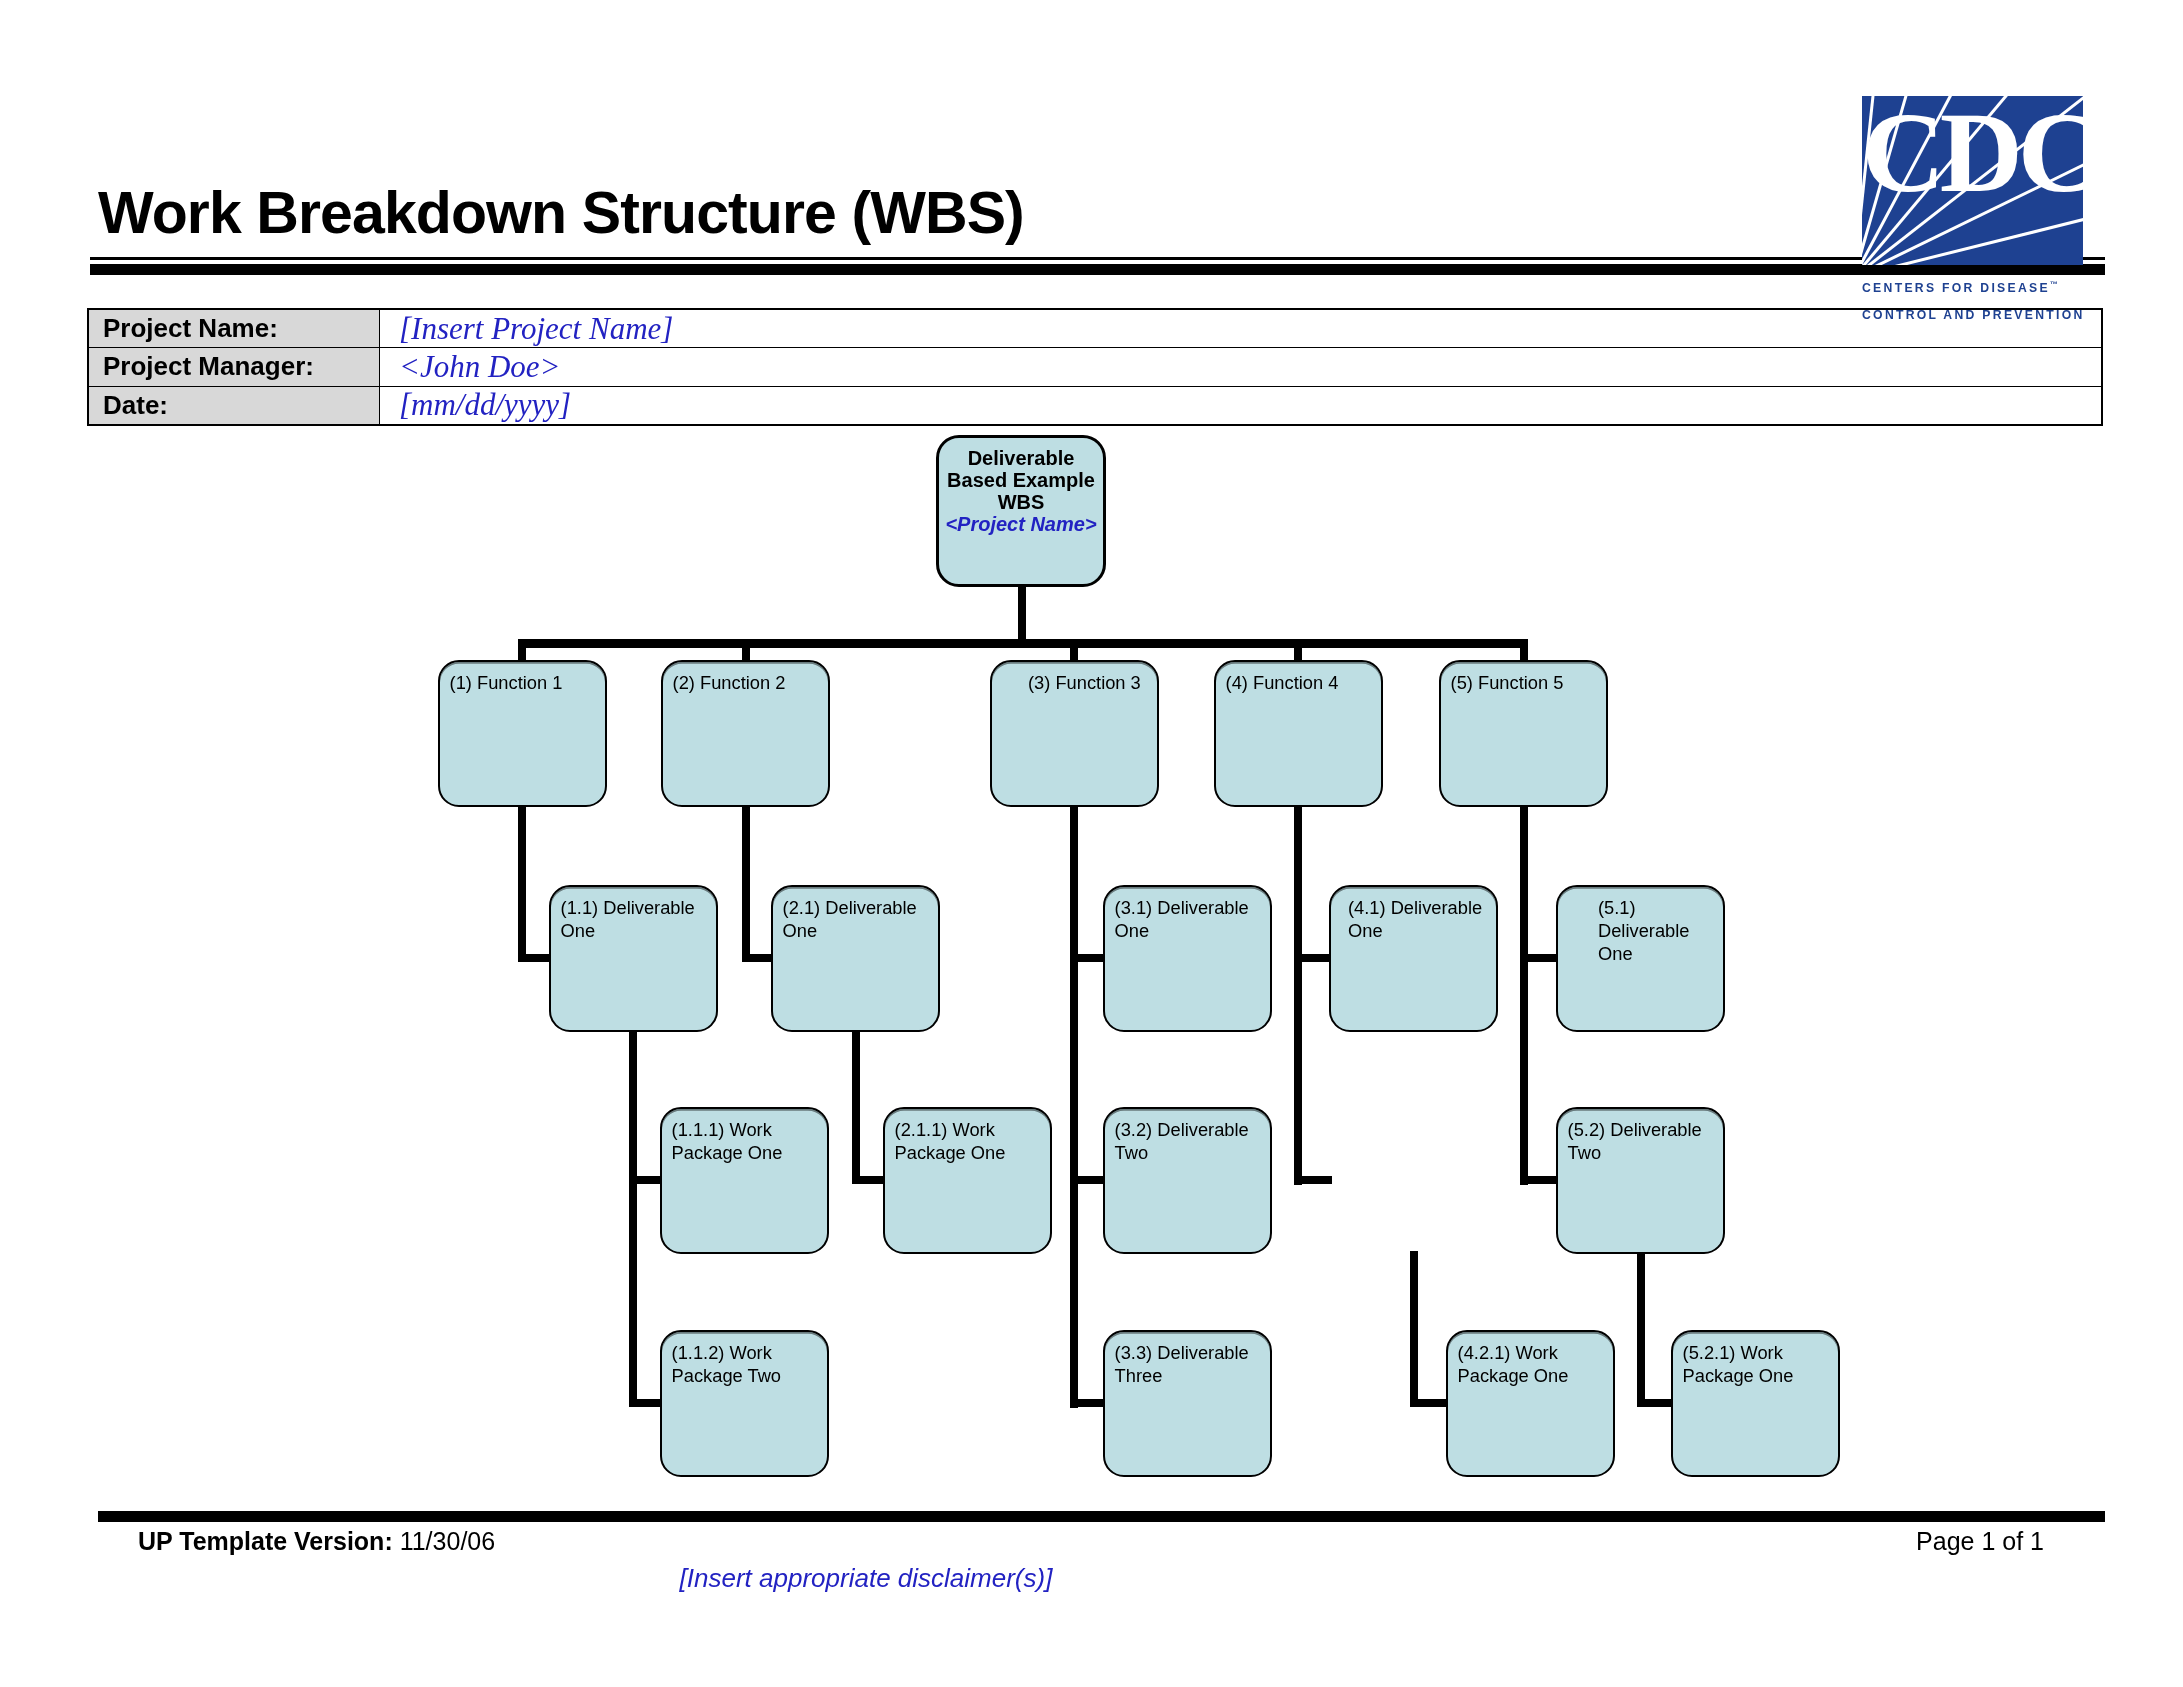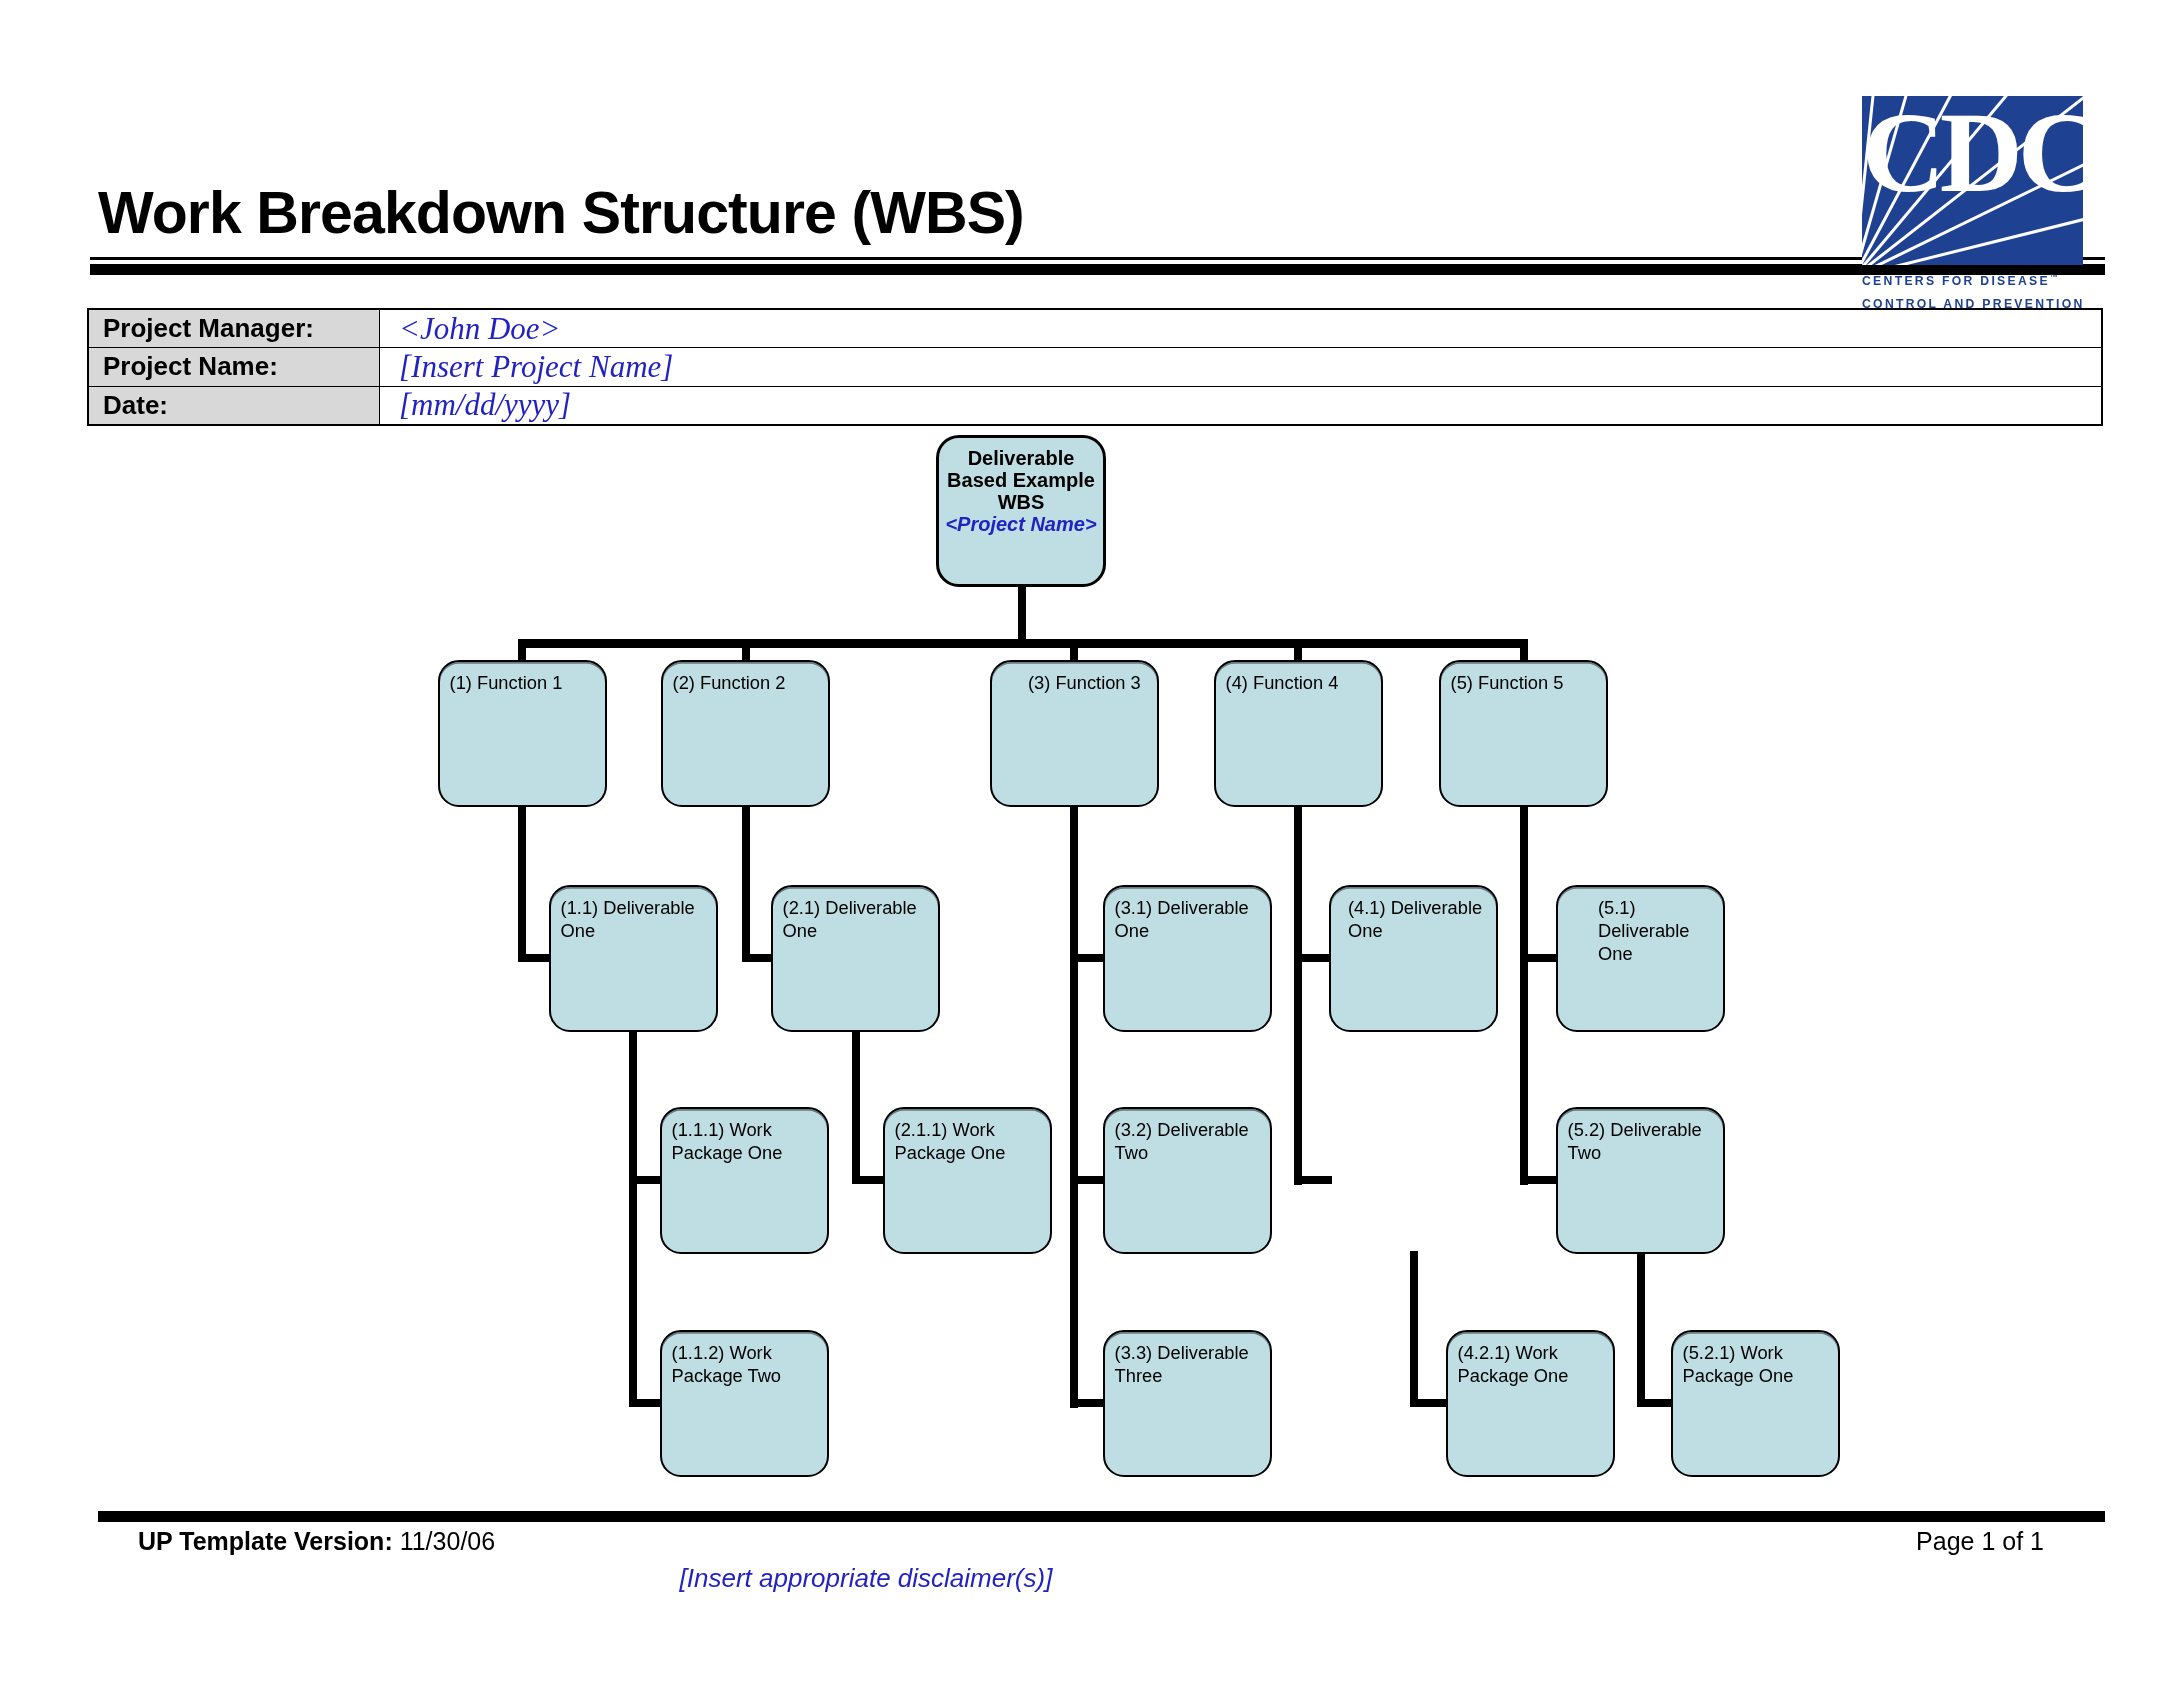--- a/index.html
+++ b/index.html
@@ -41,22 +41,22 @@
     transform-origin:left bottom;
   }
   #cdc-acronym{
     position:absolute; left:0; top:-10.5px; width:221px;
     font-family:"Liberation Serif", serif;
     font-weight:bold; font-size:115px; line-height:133px;
     color:#ffffff; text-align:center; letter-spacing:-5.2px;
   }
   .cdc-tagline{
     color:var(--cdc-blue); font-weight:bold; font-size:12.2px;
-    letter-spacing:2.3px; white-space:nowrap; line-height:21px;
-    margin-top:2px;
+    letter-spacing:2.3px; white-space:nowrap; line-height:14px;
+    margin-top:13px;
   }
   .cdc-tm{font-size:7.9px; vertical-align:super; letter-spacing:0;}
 
   
   #info-table{
     left:87px; top:308px; width:2016px; height:118px;
     border:2.6px solid var(--ink);
     display:flex; flex-direction:column;
   }
   .info-row{flex:1; display:flex; border-bottom:1.7px solid var(--ink);}
@@ -121,26 +121,26 @@
     <div class="cdc-ray" style="transform:rotate(-74deg);"></div>
     <div class="cdc-ray" style="transform:rotate(-84deg);"></div>
     <div id="cdc-acronym">CDC</div>
   </div>
   <div class="cdc-tagline"><span style="text-transform:uppercase;">Centers for Disease</span><span class="cdc-tm">™</span></div>
   <div class="cdc-tagline"><span style="text-transform:uppercase;">Control and Prevention</span></div>
 </div>
 
 <div class="abs" id="info-table">
   <div class="info-row">
+    <div class="info-label">Project Name:</div>
+    <div class="info-value">[Insert Project Name]</div>
+  </div>
+  <div class="info-row">
     <div class="info-label">Project Manager:</div>
     <div class="info-value">&lt;John Doe&gt;</div>
-  </div>
-  <div class="info-row">
-    <div class="info-label">Project Name:</div>
-    <div class="info-value">[Insert Project Name]</div>
   </div>
   <div class="info-row">
     <div class="info-label">Date:</div>
     <div class="info-value">[mm/dd/yyyy]</div>
   </div>
 </div>
 
 <div class="abs" id="wbs">
   <div id="root-node">
     <div>Deliverable</div>

